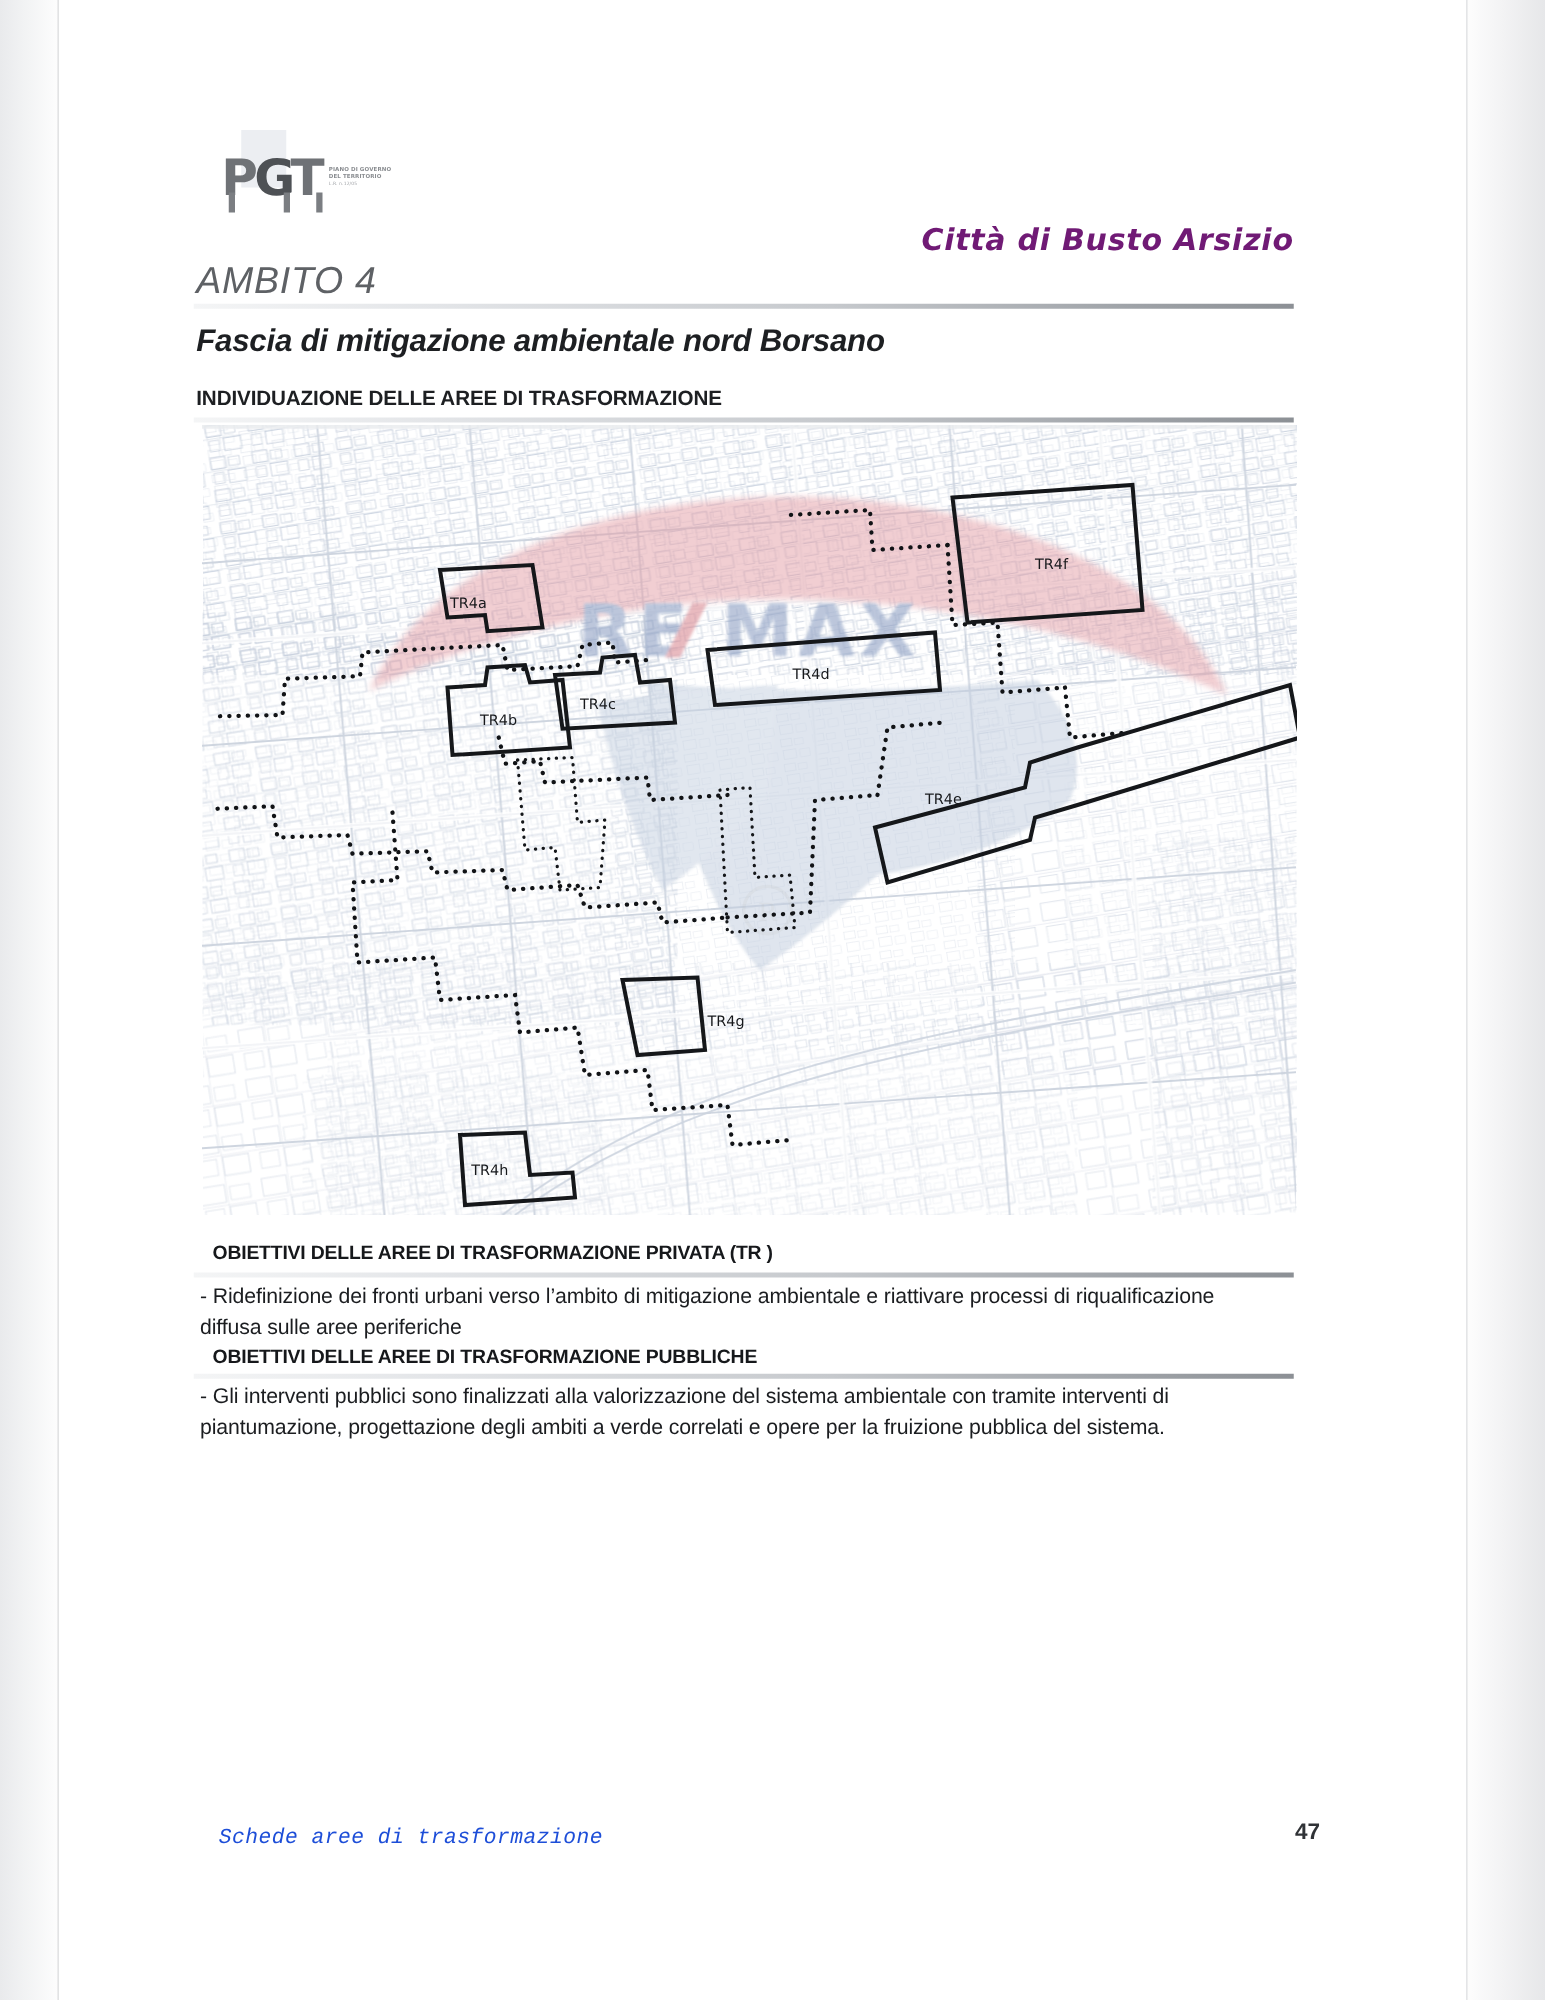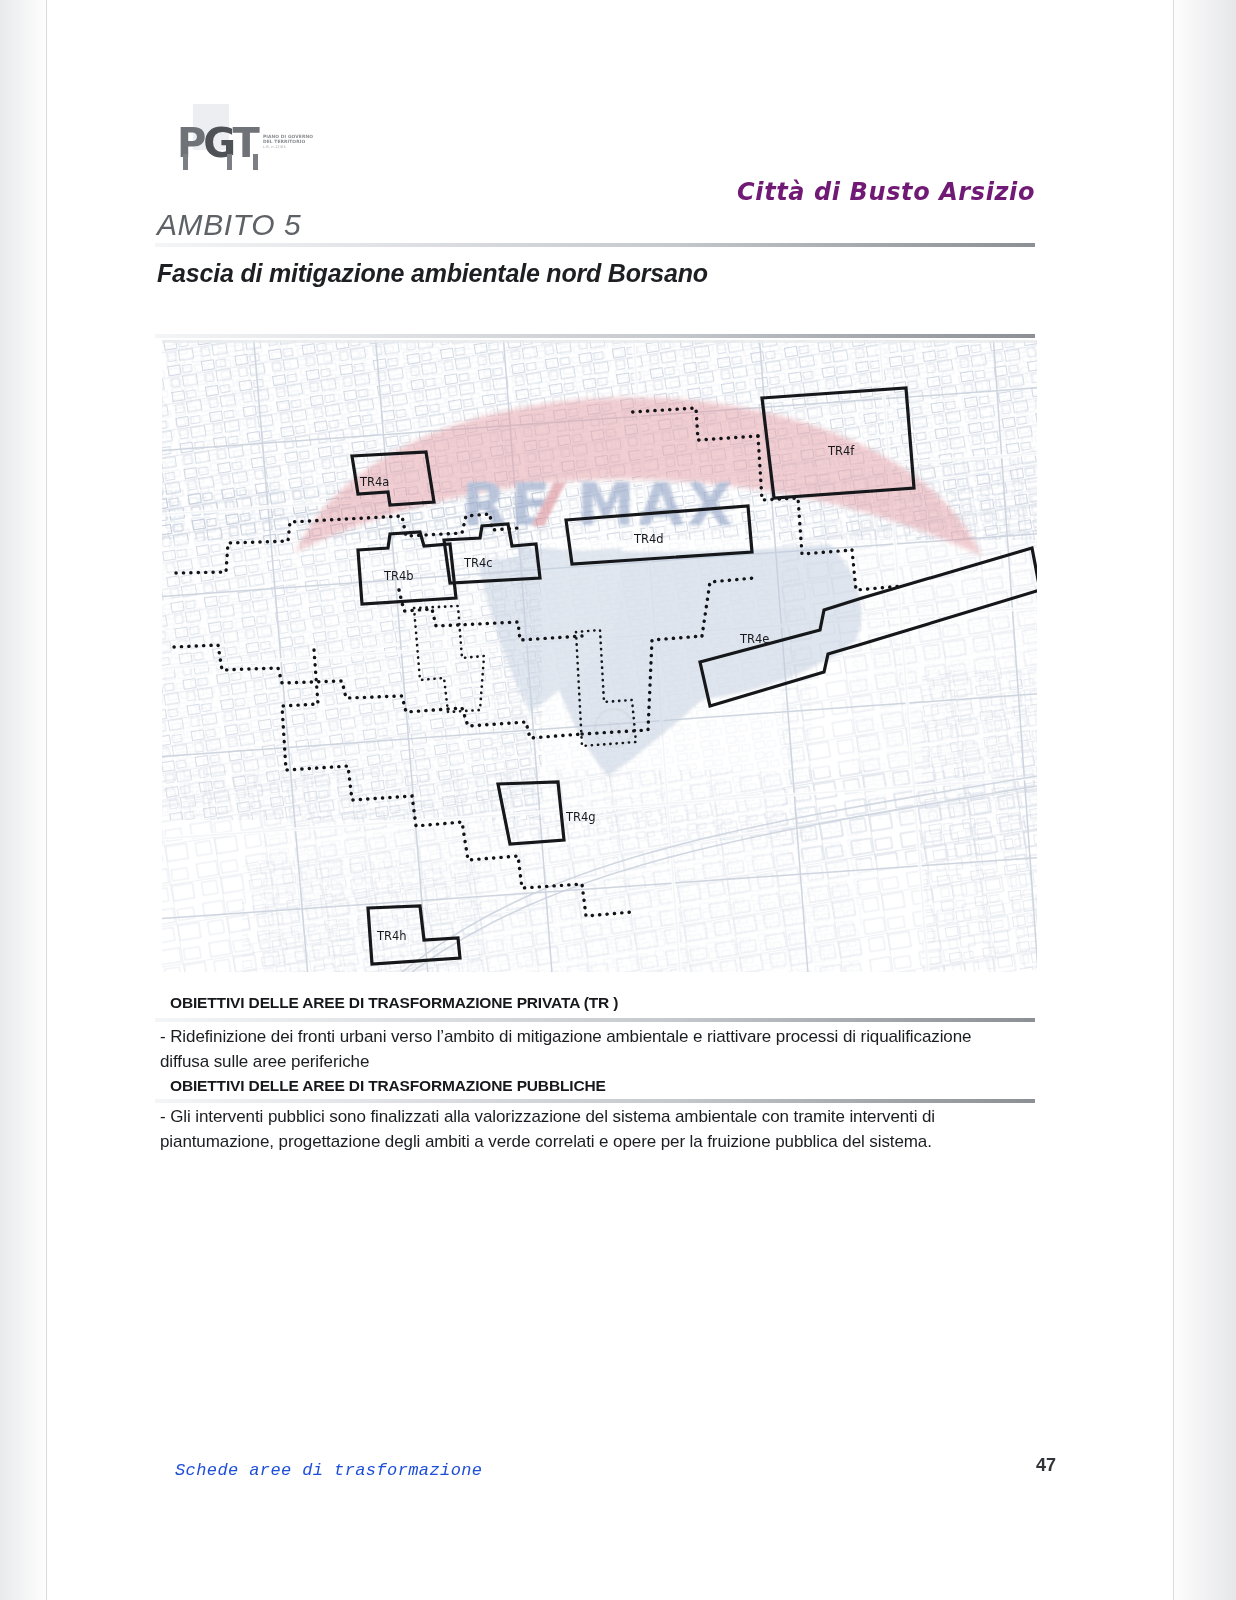--- a/index.html
+++ b/index.html
@@ -220,23 +220,24 @@
         <div>DEL TERRITORIO</div>
         <div class="tiny">L.R. n.12/05</div>
       </div>
       <div class="logo-tick t1"></div>
       <div class="logo-tick t2"></div>
       <div class="logo-tick t3"></div>
     </div>
     <div class="city-name">Città di Busto Arsizio</div>
   </div>
 
-  <div class="title-ambito">AMBITO 5</div>
+  <div class="title-ambito">AMBITO 4</div>
   <div class="rule-grad rule-1"></div>
   <div class="title-fascia">Fascia di mitigazione ambientale nord Borsano</div>
+  <div class="subtitle-individuazione">INDIVIDUAZIONE DELLE AREE DI TRASFORMAZIONE</div>
   <div class="rule-grad rule-2"></div>
 
   <div class="map-wrap">
     <svg class="map-svg" width="875" height="632" viewBox="0 0 875 632">
       <defs>
 
         <pattern id="blocksA" width="34" height="26" patternUnits="userSpaceOnUse" patternTransform="rotate(-9)">
           <rect x="1.5" y="1.5" width="12" height="9" fill="none" stroke="#bcc6d6" stroke-width="0.7"></rect>
           <rect x="16" y="2.5" width="9" height="7" fill="none" stroke="#c3ccda" stroke-width="0.6"></rect>
           <rect x="3" y="14" width="8" height="8.5" fill="none" stroke="#c8d0dd" stroke-width="0.6"></rect>

